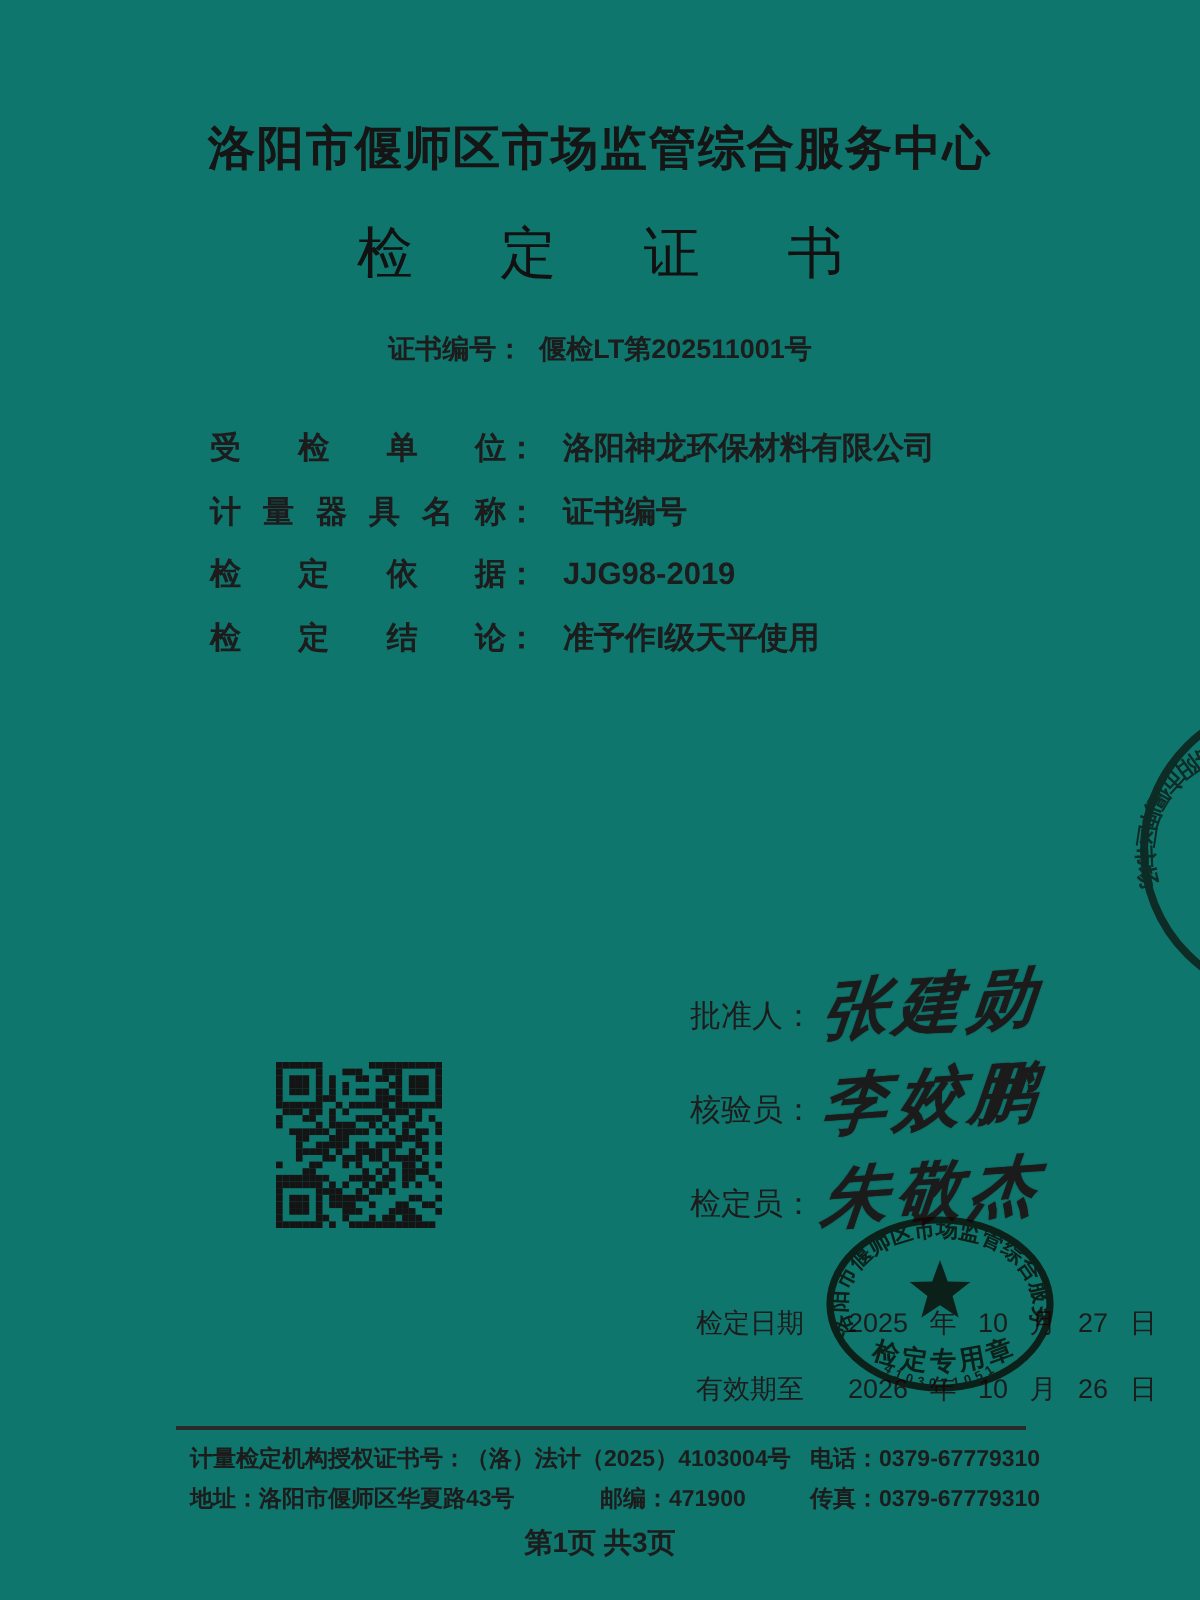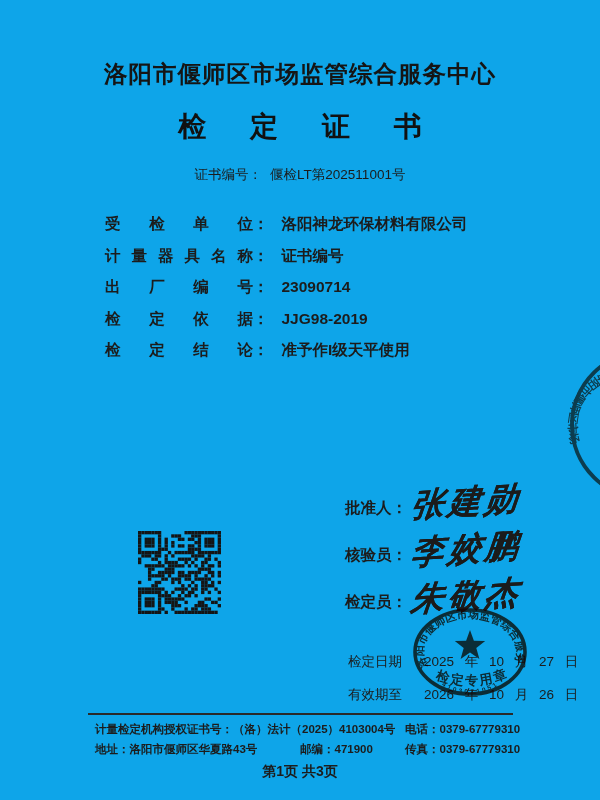--- a/index.html
+++ b/index.html
@@ -1,43 +1,43 @@
 <!DOCTYPE html>
 <html style="--stamp: #c5352b;"><head>
 <meta charset="utf-8">
 <style>
   html,body{margin:0;padding:0;background:#e8e8e8;}
   .page{
     position:relative;width:600px;height:800px;margin:0 auto;
-    background:#0ea5e9;overflow:hidden;
+    background:#0f766e;overflow:hidden;
     font-family:"Liberation Sans","DejaVu Sans",sans-serif;
     color:#1c1c1c;
   }
   .org-title{
     position:absolute;top:58px;left:0;width:600px;text-align:center;
     font-size:23.5px;font-weight:700;letter-spacing:1px;color:#151515;
   }
   .doc-title{
     position:absolute;top:108px;left:0;width:600px;text-align:center;
-    font-size:28px;font-weight:700;letter-spacing:18px;text-indent:18px;color:#111;
+    font-size:28px;font-weight:400;letter-spacing:18px;text-indent:18px;color:#111;
   }
   .cert-line{
     position:absolute;top:166px;left:0;width:600px;text-align:center;
-    font-size:13.5px;font-weight:400;
+    font-size:13.5px;font-weight:700;
   }
   .cert-line .val{margin-left:8px;}
   .fields{position:absolute;top:214px;left:105px;width:420px;}
   .frow{margin-bottom:10.5px;font-size:15.5px;font-weight:700;white-space:nowrap;}
   .frow.gap{margin-top:14px;}
   .flabel{display:inline-block;width:148px;text-align:justify;text-align-last:justify;vertical-align:bottom;}
   .fcolon{display:inline-block;}
   .fvalue{margin-left:13px;}
   .sig-block{position:absolute;left:345px;top:492px;width:230px;}
   .sig-row{position:relative;height:47px;}
-  .sig-role{font-size:15.5px;font-weight:700;display:inline-block;padding-top:6px;text-align:right;}
+  .sig-role{font-size:15.5px;font-weight:400;display:inline-block;padding-top:6px;text-align:right;}
   .sig-ink{
     position:absolute;left:66px;top:-12px;font-size:33px;color:#1b1b1b;
     font-weight:600;font-style:italic;white-space:nowrap;
     transform:rotate(-4deg) skewX(-10deg);letter-spacing:4px;
     text-shadow:0 0 0.6px #1b1b1b;
   }
   .dates{position:absolute;left:348px;top:653px;font-size:13.5px;font-weight:400;}
   .drow{margin-bottom:15px;white-space:nowrap;}
   .dlabel{margin-right:22px;}
   .dvalue{word-spacing:7px;}
@@ -71,23 +71,20 @@
   <div class="cert-line">
     <span>证书编号：</span><span class="val">偃检LT第202511001号</span>
   </div>
 
   <div class="fields">
     <div class="frow">
       <span class="flabel">受检单位</span><span class="fcolon">：</span><span class="fvalue">洛阳神龙环保材料有限公司</span>
     </div>
     <div class="frow">
       <span class="flabel">计量器具名称</span><span class="fcolon">：</span><span class="fvalue">证书编号</span>
-    </div>
-    <div class="frow">
-      <span class="flabel">出厂编号</span><span class="fcolon">：</span><span class="fvalue">23090714</span>
     </div>
     <div class="frow">
       <span class="flabel">检定依据</span><span class="fcolon">：</span><span class="fvalue">JJG98-2019</span>
     </div>
     <div class="frow">
       <span class="flabel">检定结论</span><span class="fcolon">：</span><span class="fvalue">准予作I级天平使用</span>
     </div>
   </div>
 
   <svg class="qr" id="qr" width="83" height="83" viewBox="0 0 83 83" fill="#141414">

